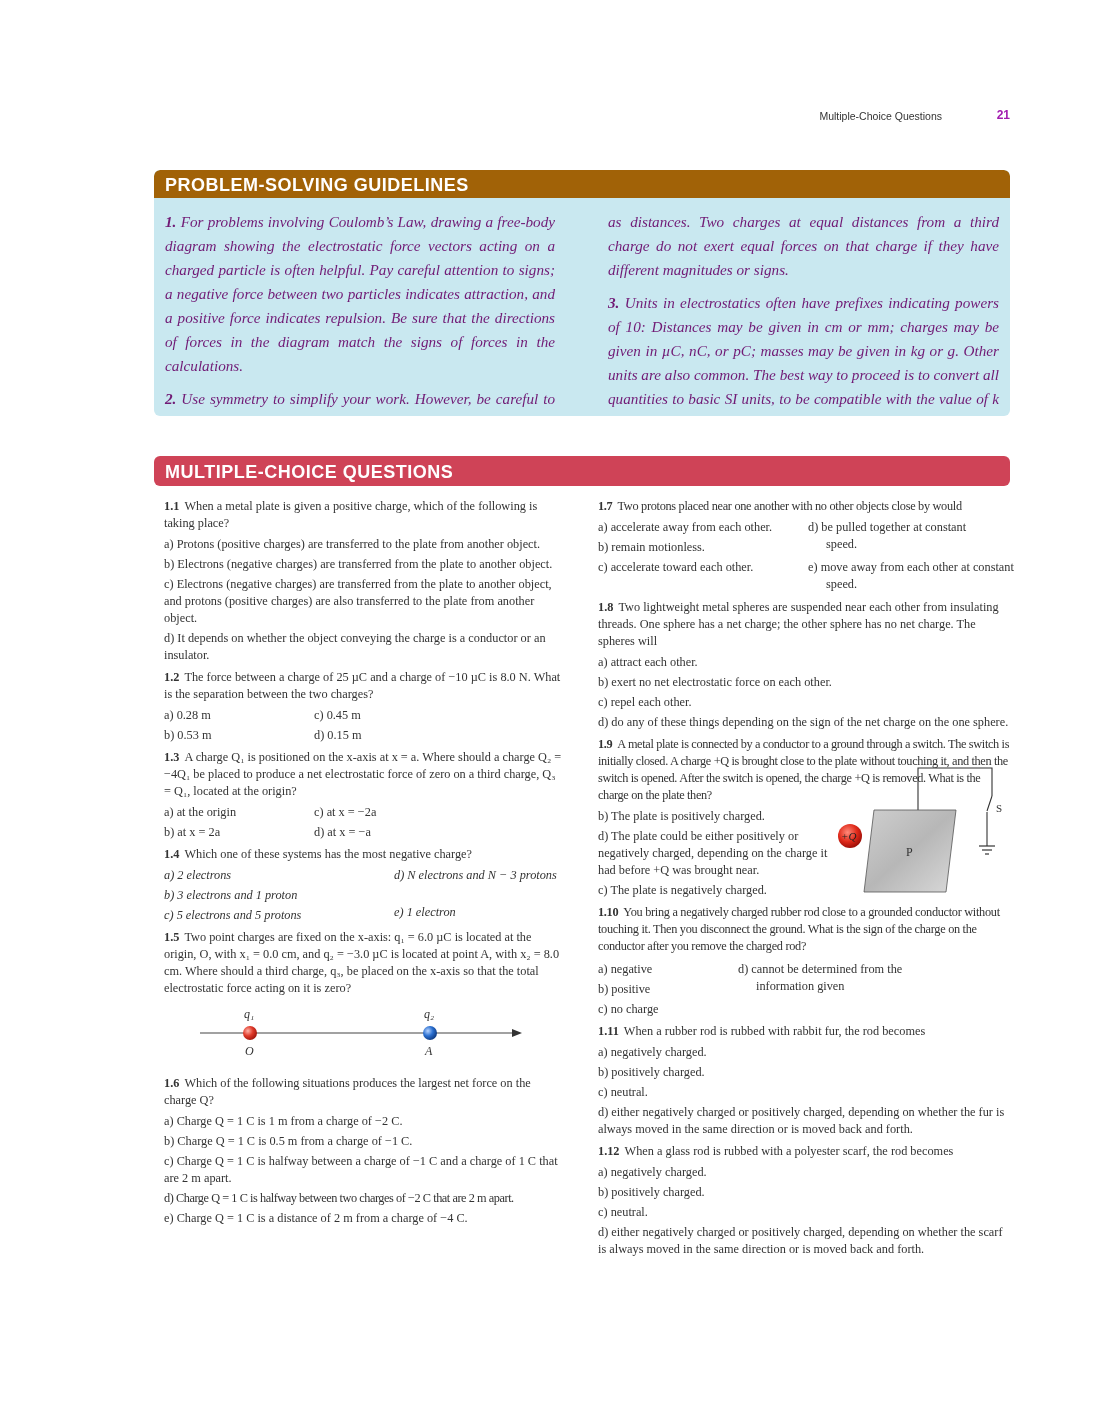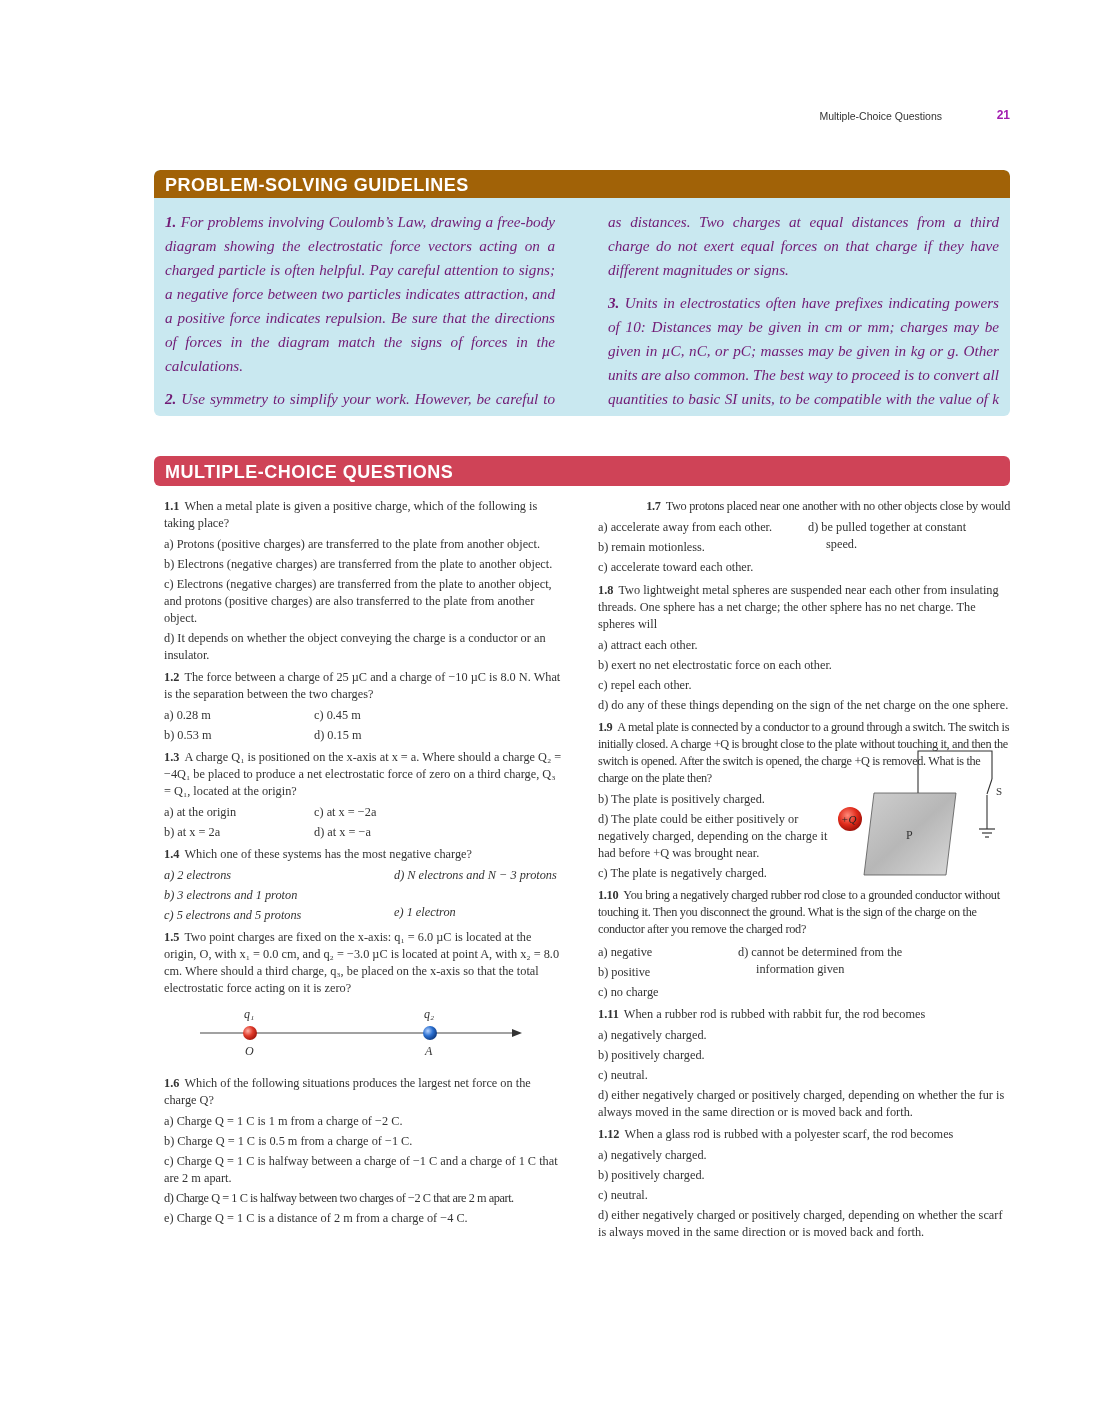--- a/index.html
+++ b/index.html
@@ -138,26 +138,27 @@
     <div class="opt">a) Charge Q = 1 C is 1 m from a charge of −2 C.</div>
     <div class="opt">b) Charge Q = 1 C is 0.5 m from a charge of −1 C.</div>
     <div class="opt">c) Charge Q = 1 C is halfway between a charge of −1 C and a charge of 1 C that are 2 m apart.</div>
     <div class="opt" style="letter-spacing:-0.45px;">d) Charge Q = 1 C is halfway between two charges of −2 C that are 2 m apart.</div>
     <div class="opt">e) Charge Q = 1 C is a distance of 2 m from a charge of −4 C.</div>
   </div>
 </div>
 
 <div class="col right">
   <div class="block">
-    <div class="q" style="letter-spacing:-0.3px;text-align:right;"><span class="qnum">1.7</span><span>Two protons placed near one another with no other objects close by would</span></div>
+    <div class="q" style="letter-spacing:-0.3px;"><span class="qnum">1.7</span><span>Two protons placed near one another with no other objects close by would</span></div>
     <div style="display:grid;grid-template-columns:210px 1fr;row-gap:3px;">
       <div style="grid-column:1;grid-row:1;">a) accelerate away from each other.</div>
       <div class="hang" style="grid-column:2;grid-row:1 / span 2;width:150px;">d) be pulled together at constant speed.</div>
       <div style="grid-column:1;grid-row:2;">b) remain motionless.</div>
       <div style="grid-column:1;grid-row:3;">c) accelerate toward each other.</div>
+      <div class="hang" style="grid-column:2;grid-row:3;width:190px;">e) move away from each other at constant speed.</div>
     </div>
   </div>
 
   <div class="block" style="margin-top:6px;">
     <div class="q"><span class="qnum">1.8</span><span>Two lightweight metal spheres are suspended near each other from insulating threads. One sphere has a net charge; the other sphere has no net charge. The spheres will</span></div>
     <div class="opt">a) attract each other.</div>
     <div class="opt">b) exert no net electrostatic force on each other.</div>
     <div class="opt">c) repel each other.</div>
     <div class="opt">d) do any of these things depending on the sign of the net charge on the one sphere.</div>
   </div>

